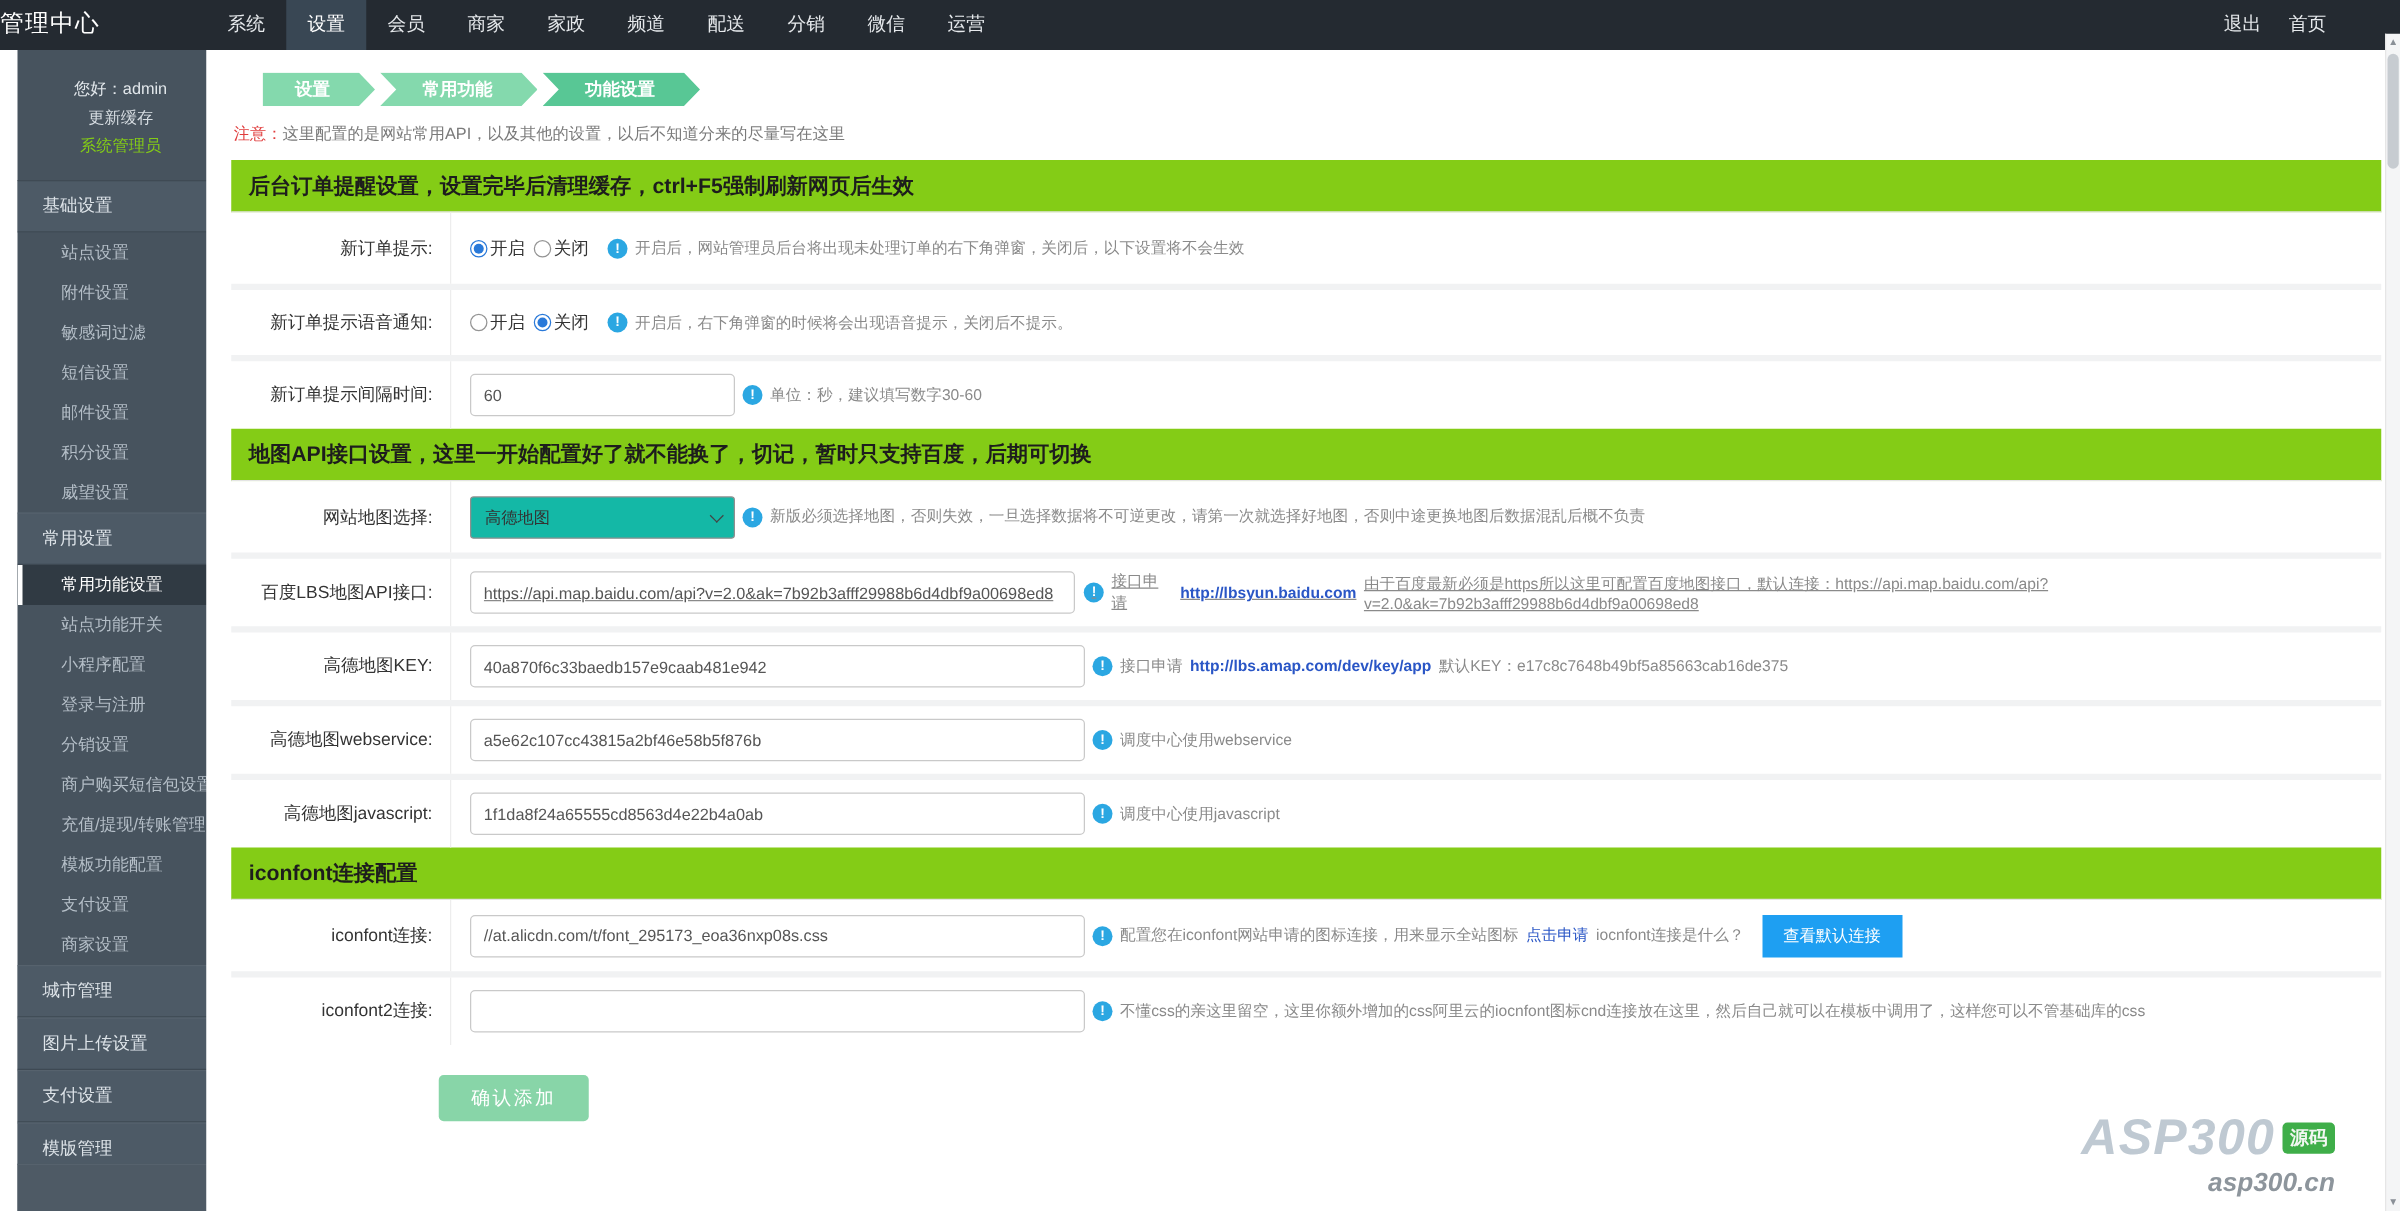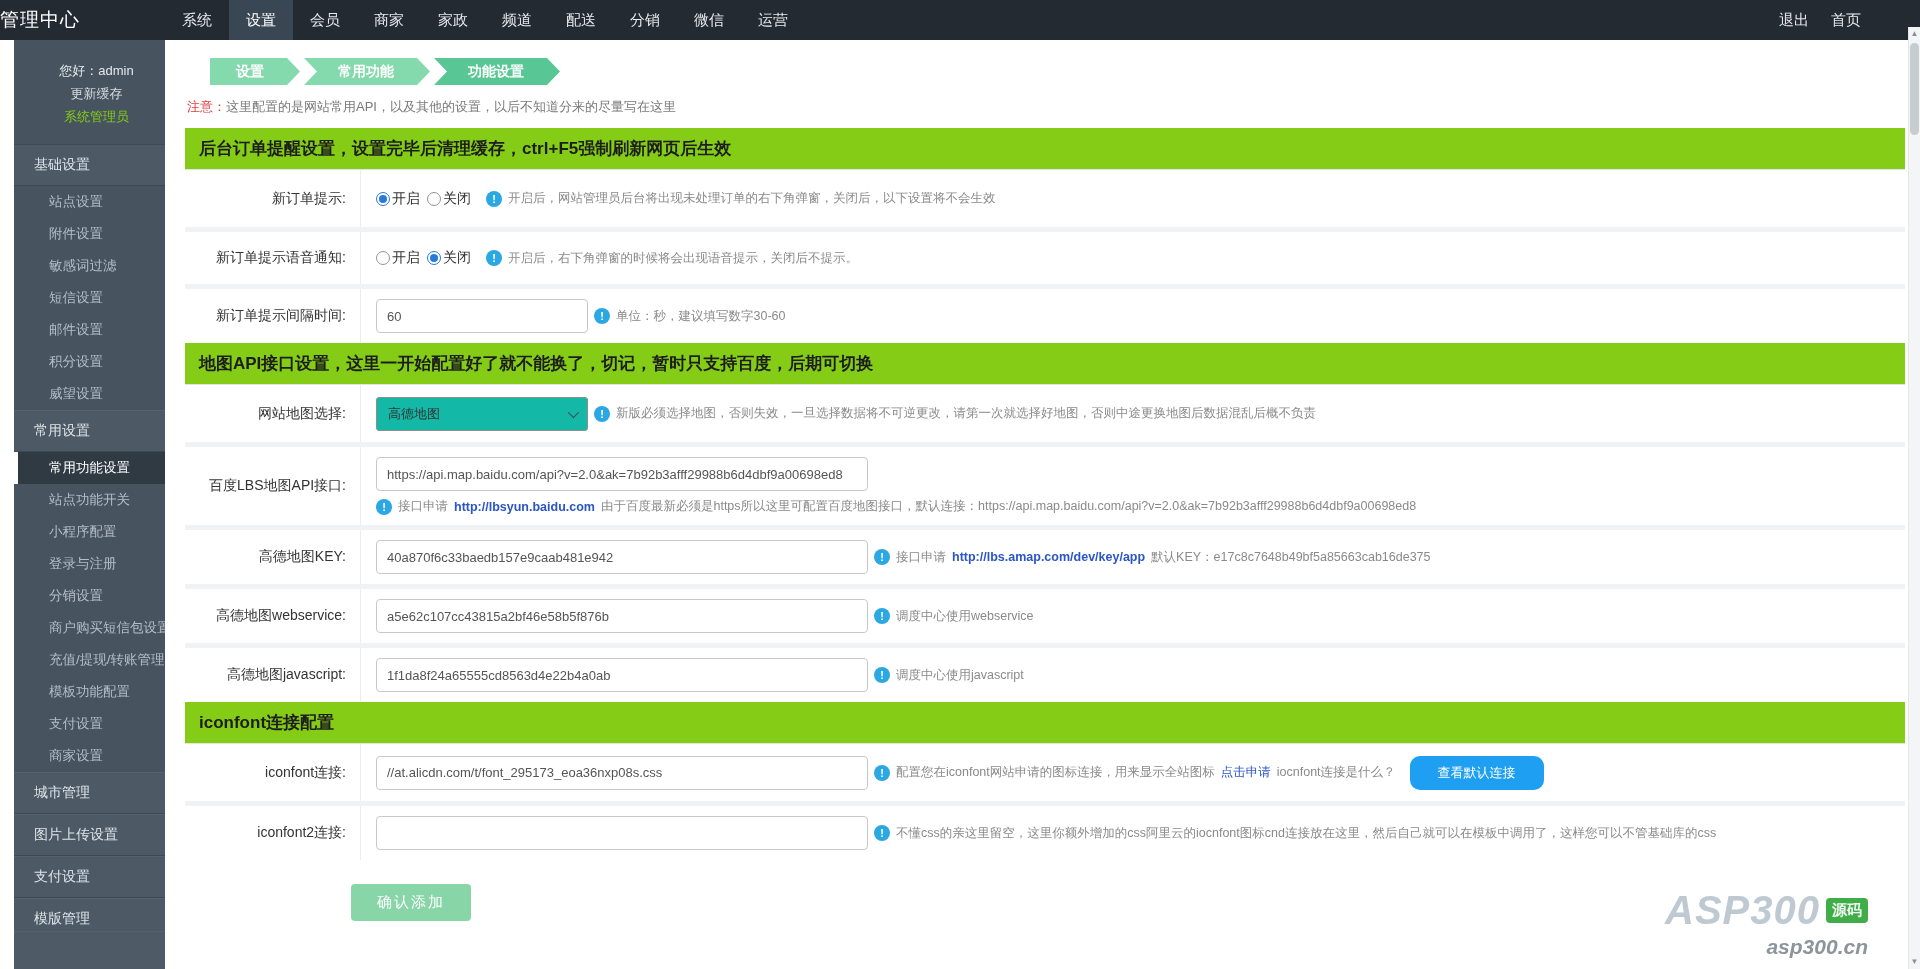--- a/index.html
+++ b/index.html
@@ -43,21 +43,21 @@
   .notice .warn { color:#e03c3c; }
 
   
   .form-card { width:100%; }
   .fbar { background:#84cc16; border-bottom:1px solid #e4e4e4; font-size:17px; font-weight:bold; color:#1d1d1d; padding:9px 14px; }
   .frow { display:flex; background:#fff; min-height:57px; }
   .frow + .frow { border-top:5px solid #f1f2f3; }
   .frow-label { width:176px; flex-shrink:0; display:flex; align-items:center; justify-content:flex-end; text-align:center;
                 padding-right:14px; font-size:14px; color:#333; border-right:1px solid #ededed; }
   .frow-field { flex:1; display:flex; align-items:center; gap:6px; padding:10px 15px; font-size:12.5px; color:#8a8a8a; flex-wrap:nowrap; }
-  .frow-field.stacked { flex-direction:column; align-items:flex-start; gap:7px; justify-content:center; }
+  .frow-field.stacked { flex-direction:row; align-items:flex-start; gap:7px; justify-content:center;text-decoration:underline; }
   .frow-field .subline { display:flex; align-items:center; gap:6px; }
 
   .help { color:#8a8a8a; }
   .help-link { color:#2a56c6; text-decoration:none; cursor:pointer; }
   .help-link.bold { font-weight:bold; }
 
   .info-icon { width:16px; height:16px; border-radius:50%; background:#2ba7e2; flex-shrink:0; text-align:center; }
   .info-icon::before { content:"!"; color:#fff; font-weight:bold; font-size:11px; line-height:16px; display:block; }
 
   .txt { height:34px; border:1px solid #c9c9c9; border-radius:4px; padding:0 10px; font-size:13px; color:#555; outline:none; }
@@ -66,21 +66,21 @@
 
   .radio-group { display:flex; align-items:center; margin-right:2px; }
   .radio { width:14px; height:14px; border:1px solid #949494; border-radius:50%; background:#fff; display:inline-block; position:relative; margin-right:2px; cursor:pointer; flex-shrink:0; }
   .radio.checked { border-color:#2979d9; }
   .radio.checked::after { content:""; position:absolute; left:2px; top:2px; width:8px; height:8px; border-radius:50%; background:#2979d9; }
   .radio-label { font-size:14px; color:#333; margin-right:7px; cursor:pointer; }
 
   .select-box { width:212px; height:34px; border:1px solid #8f8f8f; border-radius:3px; background:#14b8a6; display:flex; align-items:center; justify-content:space-between; padding:0 11px; font-size:13px; color:#333; cursor:pointer; }
   .select-caret { width:8px; height:8px; border-right:1.5px solid #444; border-bottom:1.5px solid #444; transform:rotate(45deg) translateY(-2px); }
 
-  .btn-blue { background:#1e9ff2; color:#fff; font-size:13px; padding:8px 28px; border:none; border-radius:10px; margin-left:8px; cursor:pointer; white-space:nowrap; }
+  .btn-blue { background:#1e9ff2; color:#fff; font-size:13px; padding:8px 17px; border:none; border-radius:0; margin-left:8px; cursor:pointer; white-space:nowrap; }
   .btn-submit { display:inline-block; background:#88d5a8; color:#fff; font-size:15px; padding:9px 26px; border:none; border-radius:4px; margin:24px 0 0 166px; cursor:pointer; letter-spacing:2px; }
 
   
   .watermark { position:absolute; right:52px; bottom:10px; text-align:right; pointer-events:none; }
   .wm-row1 { display:flex; align-items:center; justify-content:flex-end; gap:6px; }
   .wm-brand { font-size:40px; font-weight:bold; font-style:italic; color:#bfc9d2; letter-spacing:1px; }
   .wm-tag { background:#3fae49; color:#f2f7f2; font-size:15px; padding:3px 6px; border-radius:4px; font-weight:bold; }
   .wm-domain { font-size:21px; font-weight:bold; font-style:italic; color:#8d959c; margin-top:2px; }
 
   

